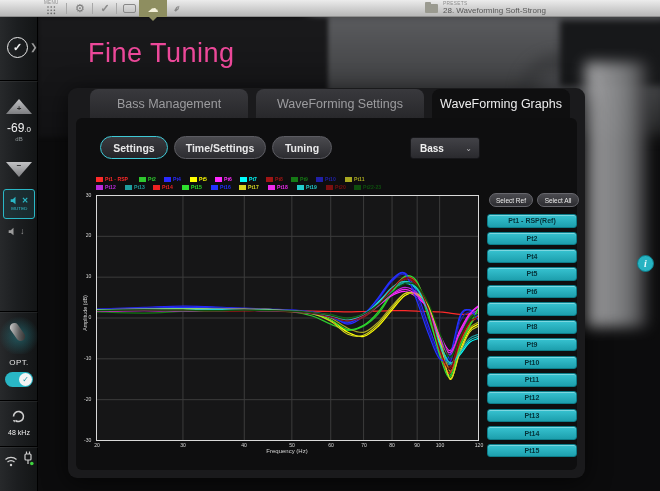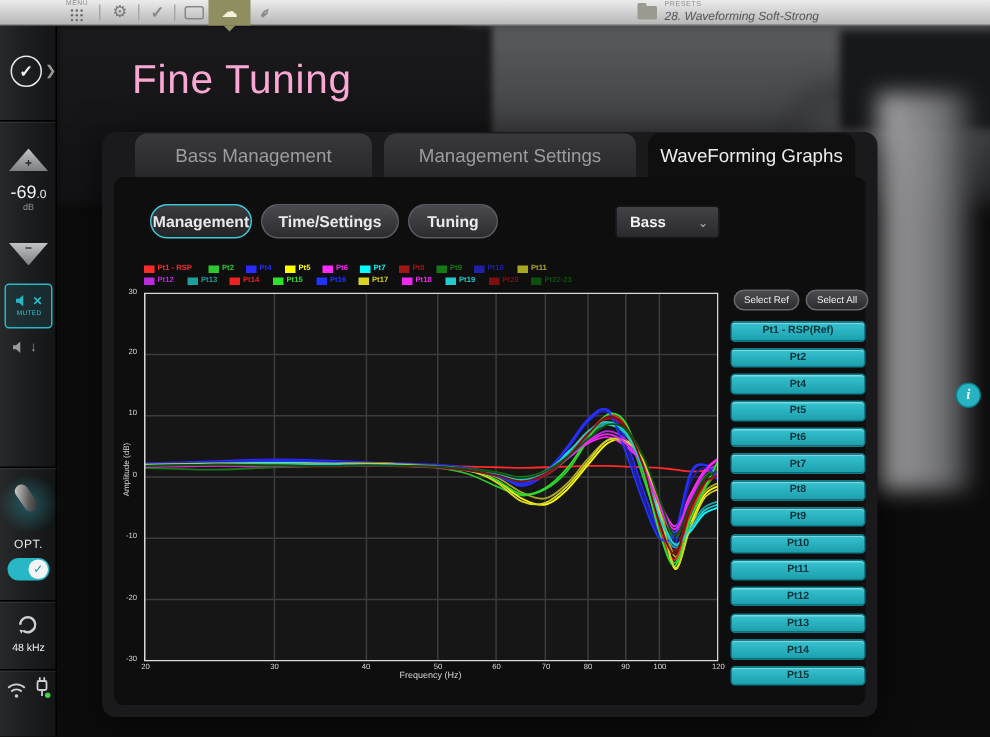--- a/index.html
+++ b/index.html
@@ -17,21 +17,21 @@
   .gear-glyph { font-size:11px; line-height:1; }
   .check-glyph { font-size:11px; font-weight:bold; color:#8a8a8a; }
   .monitor-glyph { width:13px; height:9px; border:1.3px solid #888; border-radius:2px; }
   .cloud-tab { position:absolute; left:139px; top:0; width:28px; height:17px; background:#8e8e60; display:flex; align-items:center; justify-content:center; }
   .cloud-glyph { font-size:11px; color:#f4f1da; line-height:1; }
   .cloud-pointer { position:absolute; left:149px; top:17px; width:0; height:0; z-index:31;
     border-left:4px solid transparent; border-right:4px solid transparent; border-top:4px solid #8e8e60; }
   .pen-glyph { font-size:10px; color:#888; transform:rotate(-50deg); }
   .presets { position:absolute; left:443px; top:1px; }
   .presets-label { font-size:6px; transform:scale(.8); transform-origin:left top; color:#8d8d8d; letter-spacing:.4px; }
-  .preset-name { font-size:8px; color:#555; margin-top:-1px;font-style:italic; }
+  .preset-name { font-size:8px; color:#555; margin-top:-1px; }
   .folder-icon { position:absolute; left:425px; top:4px; width:13px; height:9px; background:#9a9a90; border-radius:1px; }
   .folder-icon:before { content:""; position:absolute; left:0; top:-2px; width:6px; height:3px; background:#9a9a90; border-radius:1px 1px 0 0; }
 
   
   .sidebar { position:absolute; left:0; top:17px; width:38px; height:474px; z-index:25;
     background:linear-gradient(90deg,#27292b,#1c1e20 45%,#131516); border-right:1px solid #000; }
   .sb-divider { position:absolute; left:0; width:38px; height:1px; background:#000; box-shadow:0 1px 0 rgba(255,255,255,.06); }
   .logo-circle { position:absolute; left:7px; top:20px; width:21px; height:21px; border:1.6px solid #e9e9e9; border-radius:50%;
     display:flex; align-items:center; justify-content:center; color:#f2f2f2; font-size:11px; font-weight:bold; }
   .logo-chevron { position:absolute; left:30px; top:25px; color:#9a9a9a; font-size:9px; }
@@ -67,21 +67,21 @@
 
   
   .bg-photo { position:absolute; z-index:1; filter:blur(7px); }
   .bg-amp { left:310px; top:10px; width:360px; height:125px; background:linear-gradient(180deg,#5d5e61,#3b3c3e 70%,#232425); }
   .bg-slab { left:560px; top:20px; width:110px; height:66px; background:#17181a; filter:blur(3px); }
   .bg-device { left:585px; top:62px; width:62px; height:265px; background:linear-gradient(90deg,#b3b3b5,#7e7f81 70%,#3a3a3c); opacity:.9; }
   .bg-knob { left:520px; top:55px; width:80px; height:80px; border-radius:50%; background:radial-gradient(circle,#55565a,#333436 75%); }
   .bg-dark-left { left:38px; top:17px; width:290px; height:120px; background:linear-gradient(180deg,#1a1a1c,#121214); filter:blur(2px); }
 
   
-  .page-title { position:absolute; left:88px; top:38px; z-index:10; color:#f9a8d4; font-size:27px; font-weight:300; letter-spacing:.5px; }
+  .page-title { position:absolute; left:88px; top:38px; z-index:10; color:#ec4899; font-size:27px; font-weight:300; letter-spacing:.5px; }
   .outer-panel { position:absolute; left:68px; top:88px; width:517px; height:390px; z-index:5;
     background:#1a1a1c; border-radius:9px; box-shadow:0 4px 24px rgba(0,0,0,.65); }
   .tab { position:absolute; top:89px; height:29px; z-index:8; border-radius:8px 8px 0 0;
     display:flex; align-items:center; justify-content:center; font-size:12.5px; color:#9c9c9f;
     background:linear-gradient(#39393d,#28282b); cursor:pointer; }
   .tab-bass { left:90px; width:158px; }
   .tab-settings { left:256px; width:168px; }
   .tab-graphs { left:432px; width:138px; background:#0f0f10; color:#ededee; }
   .content-panel { position:absolute; left:76px; top:118px; width:501px; height:352px; z-index:7;
     background:#0e0e0f; border-radius:6px; }
@@ -234,26 +234,26 @@
       <line x1="6" y1="9" x2="6" y2="13" stroke="#cfcfcf" stroke-width="1.2"></line>
       <circle cx="9.8" cy="12.5" r="1.8" fill="#3fd43f"></circle>
     </svg>
   </div>
 </div>
 
 <div class="page-title">Fine Tuning</div>
 <div class="outer-panel"></div>
 
 <div class="tab tab-bass">Bass Management</div>
-<div class="tab tab-settings">Management Settings</div>
+<div class="tab tab-settings">WaveForming Settings</div>
 <div class="tab tab-graphs">WaveForming Graphs</div>
 
 <div class="content-panel"></div>
 
-<div class="pill pill-amplitude">Management</div>
+<div class="pill pill-amplitude">Settings</div>
 <div class="pill pill-timefreq">Time/Settings</div>
 <div class="pill pill-metrics">Tuning</div>
 
 <div class="dropdown">
   <span class="dropdown-value">Bass</span>
   <span class="dropdown-chevron">⌄</span>
 </div>
 
 <div class="legend-row legend-row-1">
     <span class="legend-item">

